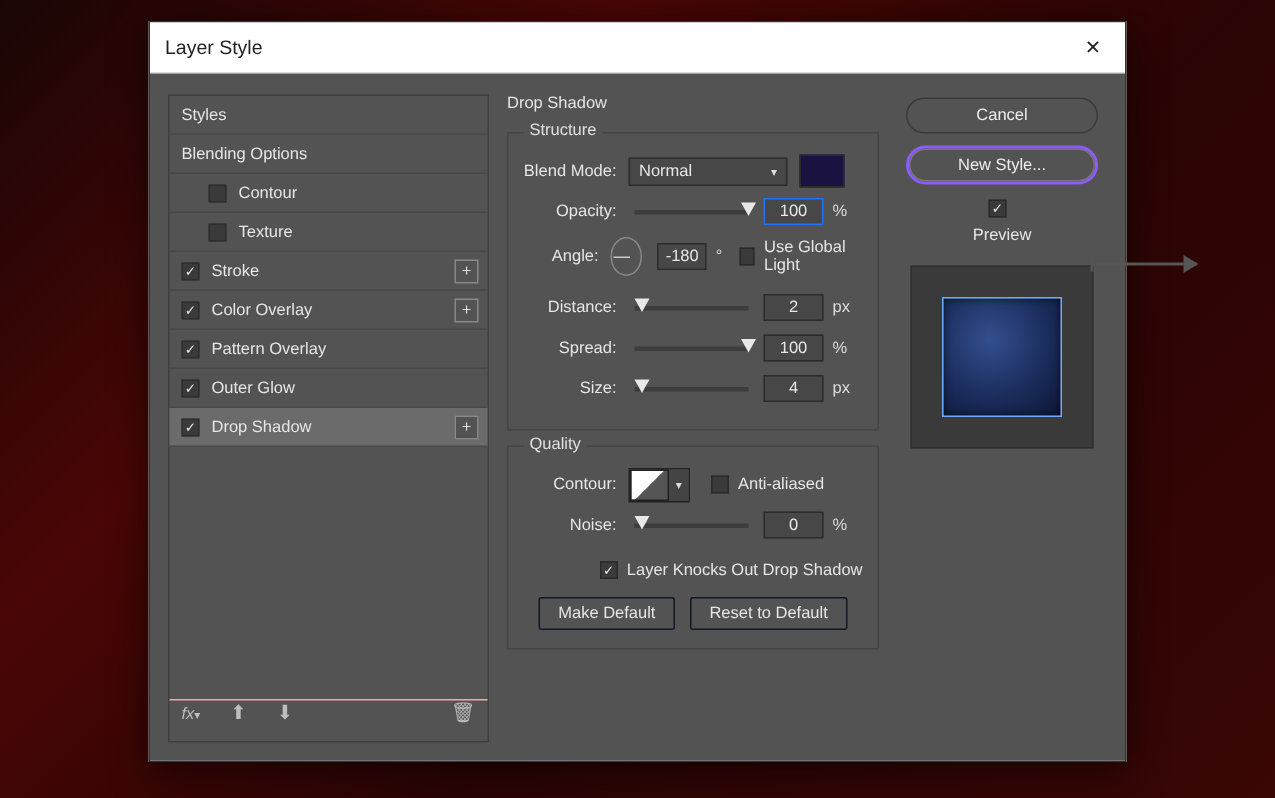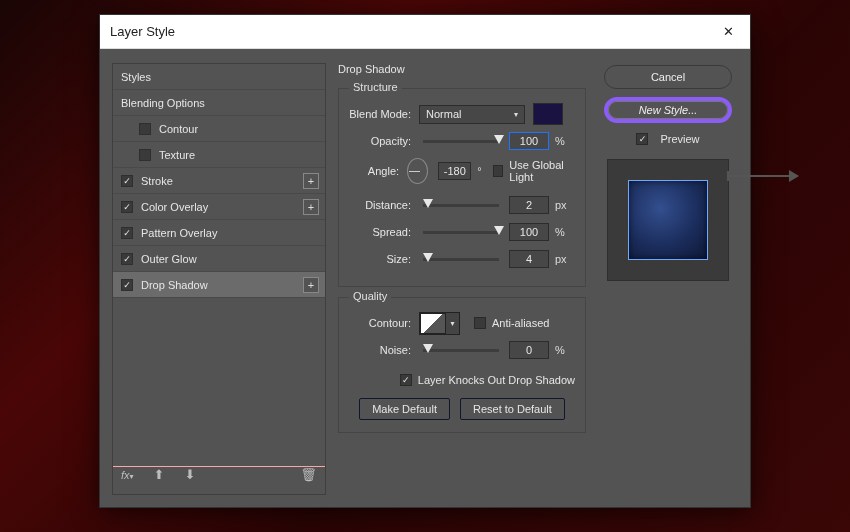--- a/index.html
+++ b/index.html
@@ -38,22 +38,22 @@
   .angle-dial::after{content:"";position:absolute;left:1px;top:50%;width:11px;height:1px;background:#ccc;}
   .chk { width:12px;height:12px;border:1px solid #2a2a2a;background:#3a3a3a;display:inline-flex;align-items:center;justify-content:center;font-size:9px;color:#e6e6e6;margin-right:6px;cursor:pointer;}
   .chk.checked::after{content:"✓";}
   .contour-sw { width:26px;height:21px;background:linear-gradient(135deg,#fff 0%,#fff 49%,#555 51%,#555 100%);border:1px solid #222;cursor:pointer;}
   .contour-wrap{display:inline-flex;border:1px solid #222;}
   .contour-caret{width:13px;background:#444;display:flex;align-items:center;justify-content:center;color:#ddd;font-size:8px;cursor:pointer;}
   .btn-row { display:flex; gap:10px; justify-content:center; margin-top:6px;}
   .btn-small { padding:4px 12px; border:1px solid #0f172a; background:#535353; color:#e6e6e6; cursor:pointer; border-radius:2px;}
   .right { width:140px; display:flex; flex-direction:column; align-items:center; gap:8px; padding-top:2px;}
   .pill { width:128px; height:24px; border:1px solid #3a3a3a; border-radius:12px; display:flex; align-items:center; justify-content:center; color:#eee; cursor:pointer; background:#535353;}
-  .pill.emph { border:4px solid #8b5cf6; box-shadow: 0 0 0 1px #777 inset; border-radius:14px; height:26px;font-style:italic;}
-  .preview-chk-row{display:flex;align-items:center;gap:6px;color:#e6e6e6;margin-top:2px;}
+  .pill.emph { border:2px solid #8b5cf6; box-shadow: 0 0 0 1px #777 inset; border-radius:14px; height:26px;}
+  .preview-chk-row{display:flex;align-items:center;gap:6px;color:#e6e6e6;margin-top:2px;flex-direction:column;}
   .preview-box{width:122px;height:122px;background:#3a3a3a;border:1px solid #2e2e2e;display:flex;align-items:center;justify-content:center;margin-top:6px;}
   .preview-inner{width:80px;height:80px;background:radial-gradient(circle at 40% 35%, #334f8f 0%, #1b2d5c 55%, #0e1838 100%);border:1px solid #6fa8ff;box-shadow:0 0 6px rgba(0,0,0,0.6) inset;}
   .arrow-annot { position:absolute; left: 628px; top: 160px; width:70px; height:2px; background:#555; }
   .arrow-annot::before{content:"";position:absolute;left:-1px;top:-4px;width:2px;height:10px;background:#555;}
   .arrow-annot::after{content:"";position:absolute;right:-1px;top:-5px;border-left:10px solid #555;border-top:6px solid transparent;border-bottom:6px solid transparent;}
   .dialog{position:relative;}
 </style>
 </head>
 <body>
 

